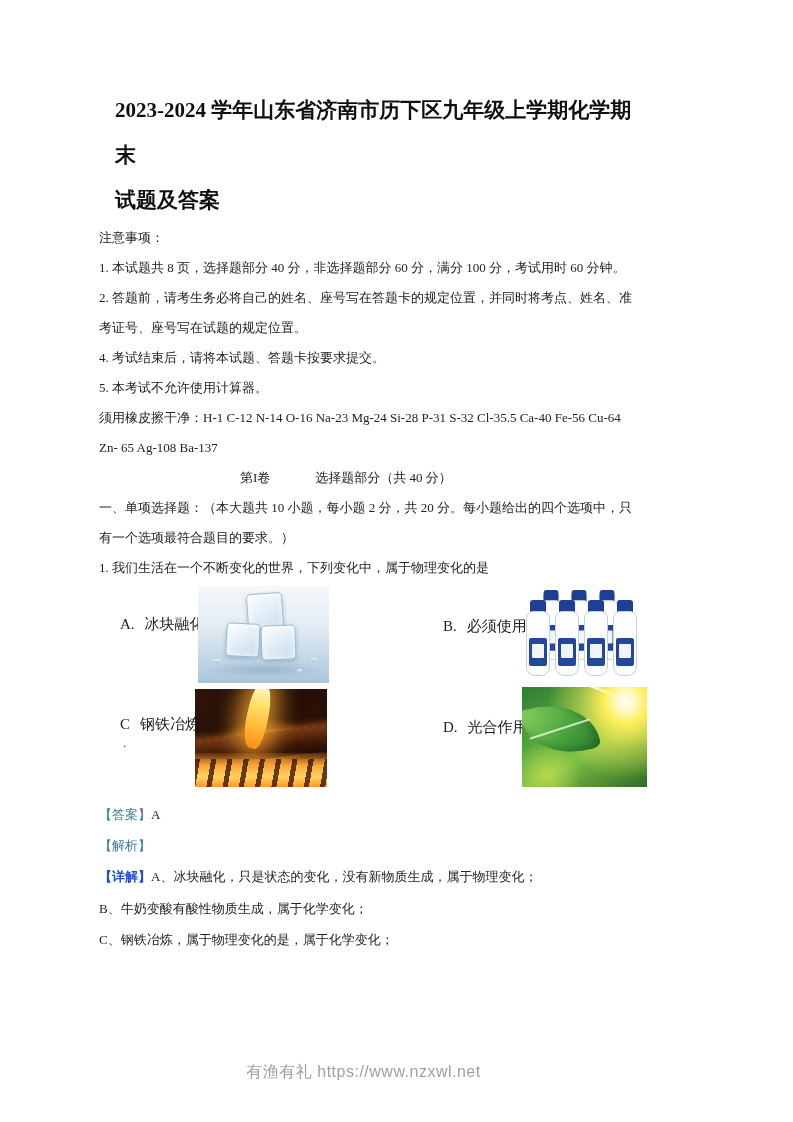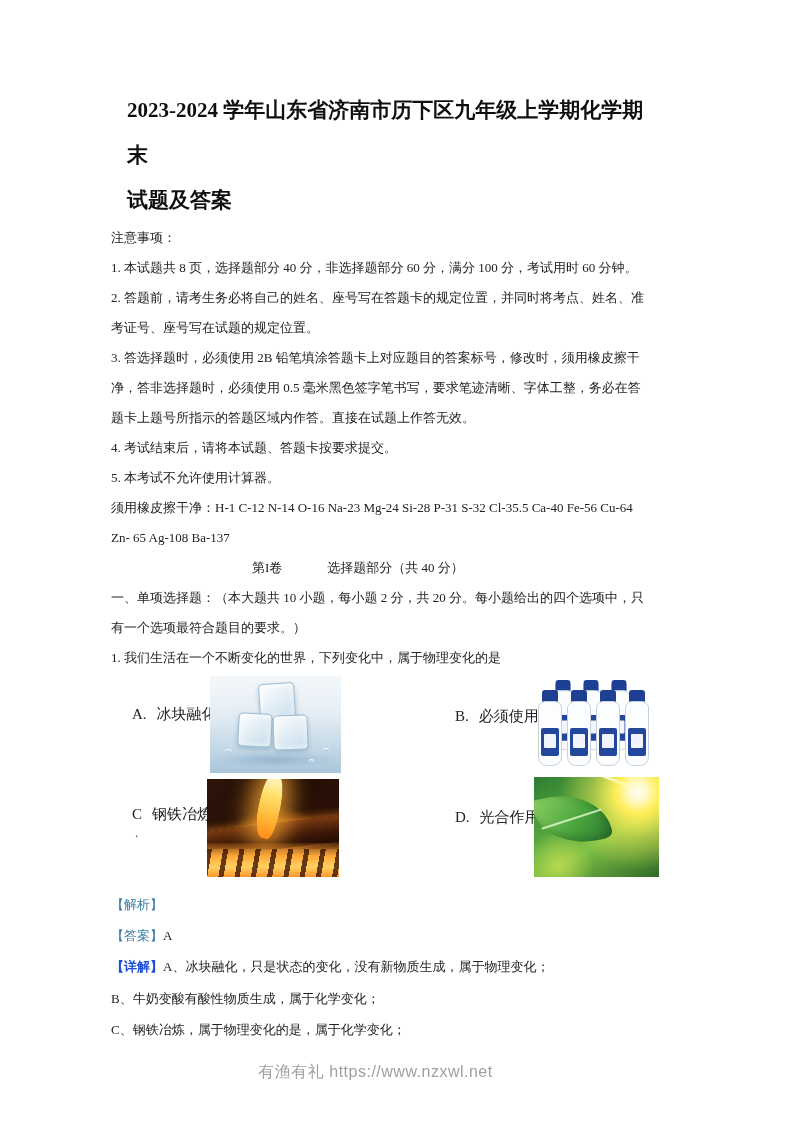--- a/index.html
+++ b/index.html
@@ -1,17 +1,17 @@
 <!DOCTYPE html>
 <html><head>
 <meta charset="utf-8">
 <style>
   html,body{margin:0;padding:0;background:#fff;}
   .page{position:relative;width:727px;height:1122px;background:#ffffff;overflow:hidden;
-        font-family:"Liberation Serif","DejaVu Serif",serif;color:#212121;margin-left:12px;}
+        font-family:"Liberation Serif","DejaVu Serif",serif;color:#212121;}
   .content{padding:0 92px 0 99px;}
   .doc-title{margin:88px 0 0 16px;font-size:21px;font-weight:700;line-height:45px;color:#0f0f0f;}
   .doc-title span{display:block;}
   p.line{margin:0;font-size:13px;line-height:30px;color:#232323;}
   .section-line{margin-top:5px;}
   .section-line .vol{margin-left:141px;}
   .section-line .part{margin-left:45px;text-align:right;}
   .stem{margin-top:3px;}
   
   .options{position:relative;height:216px;}
@@ -106,21 +106,20 @@
   <div class="content">
 
     <h1 class="doc-title">
       <span>2023-2024 学年山东省济南市历下区九年级上学期化学期末</span>
       <span>试题及答案</span>
     </h1>
 
     <p class="line">注意事项：</p>
     <p class="line">1. 本试题共 8 页，选择题部分 40 分，非选择题部分 60 分，满分 100 分，考试用时 60 分钟。</p>
     <p class="line">2. 答题前，请考生务必将自己的姓名、座号写在答题卡的规定位置，并同时将考点、姓名、准考证号、座号写在试题的规定位置。</p>
-    <p class="line">3. 答选择题时，必须使用 2B 铅笔填涂答题卡上对应题目的答案标号，修改时，须用橡皮擦干净，答非选择题时，必须使用 0.5 毫米黑色签字笔书写，要求笔迹清晰、字体工整，务必在答题卡上题号所指示的答题区域内作答。直接在试题上作答无效。</p>
     <p class="line">4. 考试结束后，请将本试题、答题卡按要求提交。</p>
     <p class="line">5. 本考试不允许使用计算器。</p>
 
     <p class="line"><span>须用橡皮擦干净：</span><span>H-1 C-12 N-14 O-16 Na-23 Mg-24 Si-28 P-31 S-32 Cl-35.5 Ca-40 Fe-56 Cu-64 Zn- 65 Ag-108 Ba-137</span></p>
 
     <p class="line section-line">
       <span class="vol">第I卷</span><span class="part">选择题部分（共 40 分）</span>
     </p>
 
     <p class="line">一、单项选择题：（本大题共 10 小题，每小题 2 分，共 20 分。每小题给出的四个选项中，只有一个选项最符合题目的要求。）</p>
@@ -203,22 +202,22 @@
         <div class="sun"></div>
         <div class="ray r1"></div>
         <div class="ray r2"></div>
         <div class="ray r3"></div>
         <div class="leaf"></div>
       </div>
 
     </div>
 
     <div class="answer-block">
+      <p class="line answer-line"><span class="blue">【答案】</span><span>A</span></p>
       <p class="line"><span class="blue">【解析】</span></p>
-      <p class="line answer-line"><span class="blue">【答案】</span><span>A</span></p>
       <p class="line"><span class="bold">【详解】</span><span>A、冰块融化，只是状态的变化，没有新物质生成，属于物理变化；</span></p>
       <p class="line">B、牛奶变酸有酸性物质生成，属于化学变化；</p>
       <p class="line">C、钢铁冶炼，属于物理变化的是，属于化学变化；</p>
     </div>
 
   </div>
 
   <div class="footer">
     <span>有渔有礼</span>
     <a href="#">https://www.nzxwl.net</a>

